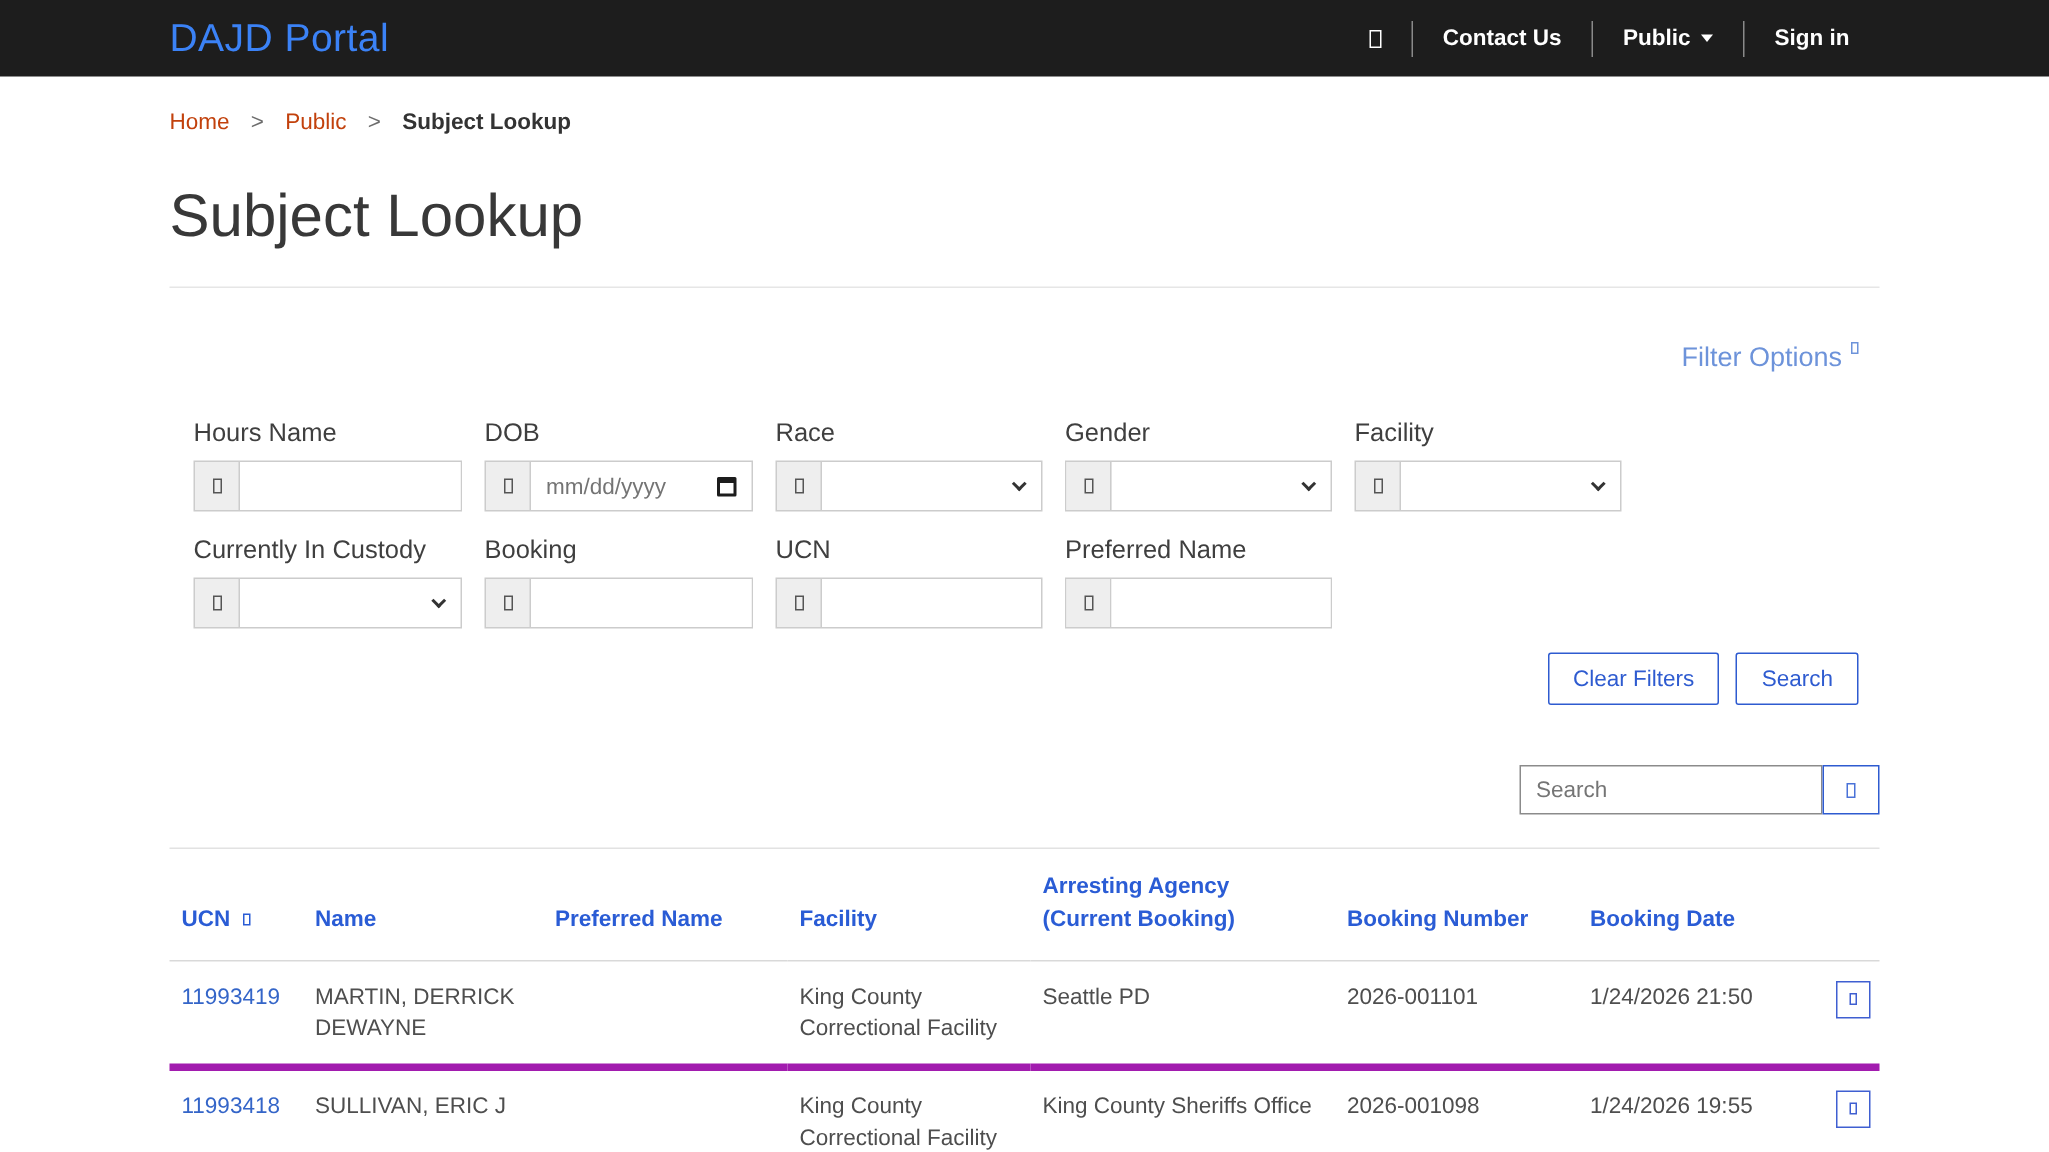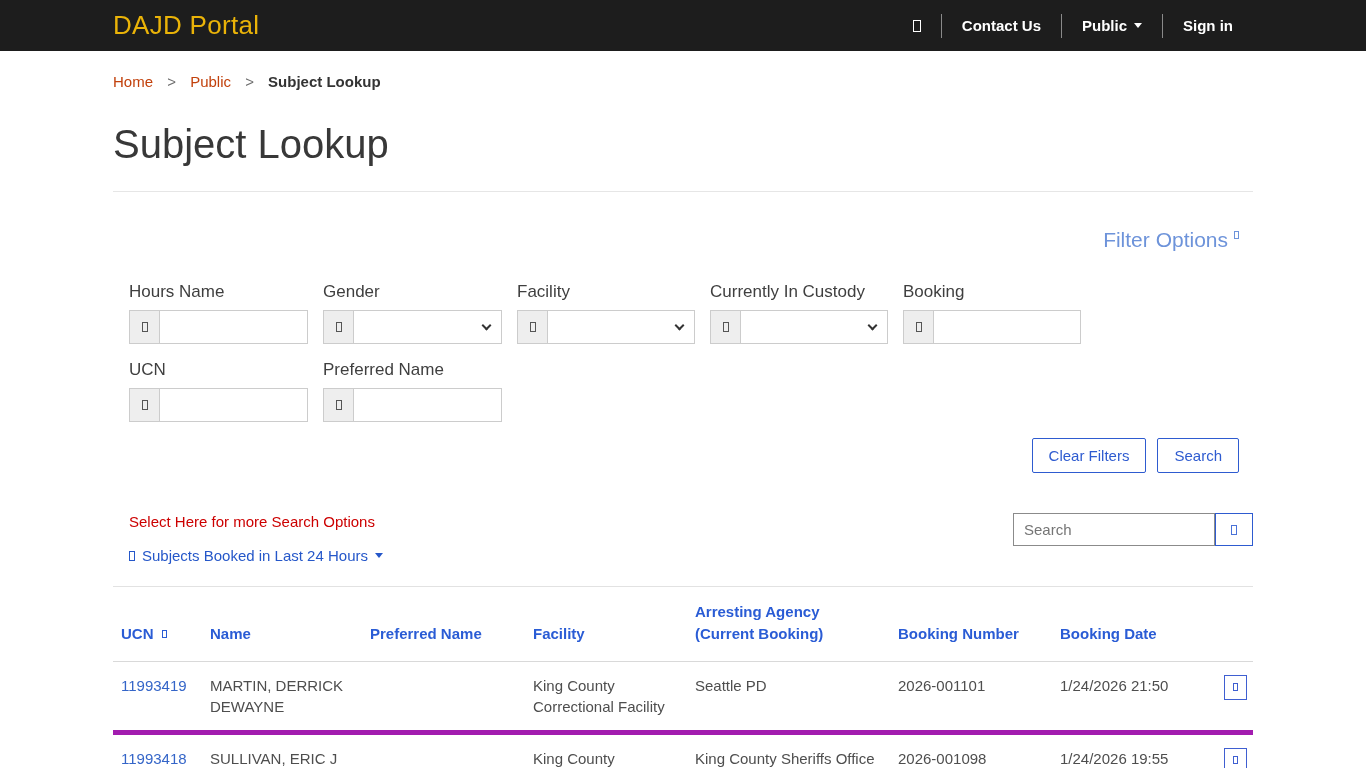--- a/index.html
+++ b/index.html
@@ -7,21 +7,21 @@
   body {
     width:1366px; height:768px; overflow:hidden;
     background:#fff; color:#3f3f3f;
     font-family:"Liberation Sans", sans-serif;
   }
   .container { width:1140px; margin:0 auto; }
 
   
   .navbar { height:51px; background:#1d1d1d; }
   .nav-inner { width:1140px; margin:0 auto; height:100%; display:flex; align-items:center; }
-  .brand { color:#eab308; font-size:26px; font-weight:300; letter-spacing:.3px; text-decoration:none; }
+  .brand { color:#3b82f6; font-size:26px; font-weight:300; letter-spacing:.3px; text-decoration:none; }
   .nav-right { margin-left:auto; display:flex; align-items:center; color:#fff; }
   .nav-item { color:#fff; font-size:15px; font-weight:bold; text-decoration:none; padding:0 20px; display:flex; align-items:center; gap:7px; }
   .nav-sep { width:1px; height:24px; background:#8a8a8a; }
 
   
   .tofu { display:inline-block; border:1px solid currentColor; width:8px; height:12px; }
   .tofu.sm { width:6px; height:10px; }
   .tofu.xs { width:5px; height:8px; }
 
   .caret-down { display:inline-block; width:0; height:0;
@@ -33,21 +33,21 @@
   .breadcrumb a { color:#c2410c; text-decoration:none; }
   .breadcrumb .sep { padding:0 10px; color:#6d6d6d; }
   .breadcrumb .active { color:#333; font-weight:bold; }
 
   
   h1.page-title { font-size:40px; font-weight:200; color:#383838; margin:32px 0 24px 0; }
   .rule { border:none; border-top:1px solid #e6e6e6; margin:0; }
 
   
   .filter-options-row { text-align:right; margin:36px 14px 0 0; }
-  .filter-options-link { color:#6d93da; font-size:21px; text-decoration:none; position:relative; }
+  .filter-options-link { color:#6d93da; font-size:18px; text-decoration:none; position:relative; }
   .filter-options-link .sup { position:relative; top:-8px; margin-left:6px; }
 
   
   .filter-grid { margin:30px 0 0 16px; display:grid;
     grid-template-columns:179px 179px 178px 178px 178px;
     column-gap:15px; row-gap:16px; }
   .field-label { display:block; font-size:17px; color:#3f3f3f; margin-bottom:8px; font-weight:400; }
   .input-group { display:flex; height:34px; border:1px solid #ccc; background:#fff; }
   .addon { width:30px; background:#eee; border-right:1px solid #ccc;
     display:flex; align-items:center; justify-content:center; color:#555; flex:0 0 30px; }
@@ -141,59 +141,82 @@
     <div>
       <span class="field-label">Hours Name</span>
       <div class="input-group">
         <span class="addon">
             <span class="tofu sm"></span>
           </span>
         <input type="text" style="">
       </div>
     </div>
 
-
-
-    <div>
-      <span class="field-label">Gender</span>
+    <div>
+      <span class="field-label">DOB</span>
+      <div class="input-group">
+        <span class="addon">
+            <span class="tofu sm"></span>
+          </span>
+        <div class="datebox">
+          <span class="date-ph">mm/dd/yyyy</span>
+          <span class="cal-icon"></span>
+        </div>
+      </div>
+    </div>
+
+    <div>
+      <span class="field-label">Race</span>
       <div class="input-group">
         <span class="addon">
             <span class="tofu sm"></span>
           </span>
         <div class="selectbox">
             <span class="chev"></span>
           </div>
       </div>
     </div>
 
     <div>
-      <span class="field-label">Facility</span>
+      <span class="field-label">Gender</span>
       <div class="input-group">
         <span class="addon">
             <span class="tofu sm"></span>
           </span>
         <div class="selectbox">
             <span class="chev"></span>
           </div>
       </div>
     </div>
 
     <div>
-      <span class="field-label">Currently In Custody</span>
+      <span class="field-label">Facility</span>
       <div class="input-group">
         <span class="addon">
             <span class="tofu sm"></span>
           </span>
         <div class="selectbox">
             <span class="chev"></span>
           </div>
       </div>
     </div>
 
     <div>
+      <span class="field-label">Currently In Custody</span>
+      <div class="input-group">
+        <span class="addon">
+            <span class="tofu sm"></span>
+          </span>
+        <div class="selectbox">
+            <span class="chev"></span>
+          </div>
+      </div>
+    </div>
+
+    <div>
       <span class="field-label">Booking</span>
       <div class="input-group">
         <span class="addon">
             <span class="tofu sm"></span>
           </span>
         <input type="text" style="">
       </div>
     </div>
 
     <div>
@@ -216,28 +239,20 @@
       </div>
     </div>
   </div>
 
   <div class="btn-row">
     <button class="btn">Clear Filters</button>
     <button class="btn">Search</button>
   </div>
 
   <div class="actions-row">
-    <div class="actions-left">
-      <div class="warn-text">Select Here for more Search Options</div>
-      <a class="booked-link" href="#">
-        <span class="tofu sm"></span>
-        <span>Subjects Booked in Last 24 Hours</span>
-        <span class="caret-down"></span>
-      </a>
-    </div>
     <div class="actions-right">
       <input class="table-search-input" type="text" placeholder="Search" style="">
       <button class="table-search-btn">
           <span class="tofu sm"></span>
         </button>
     </div>
   </div>
 
   <hr class="section-divider">
 

